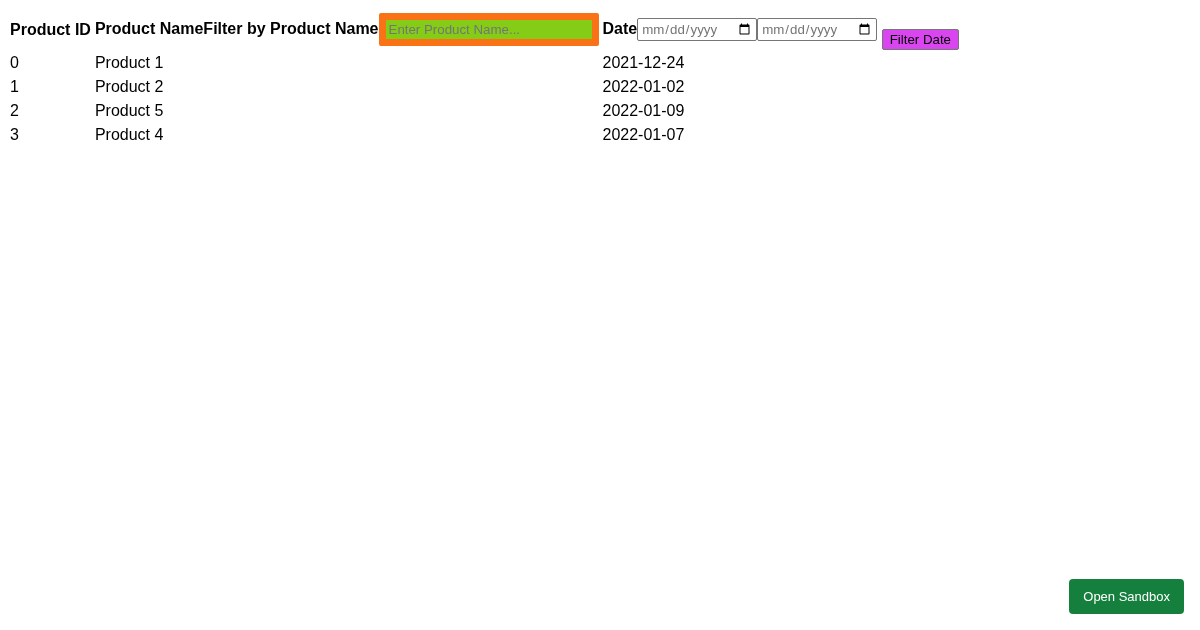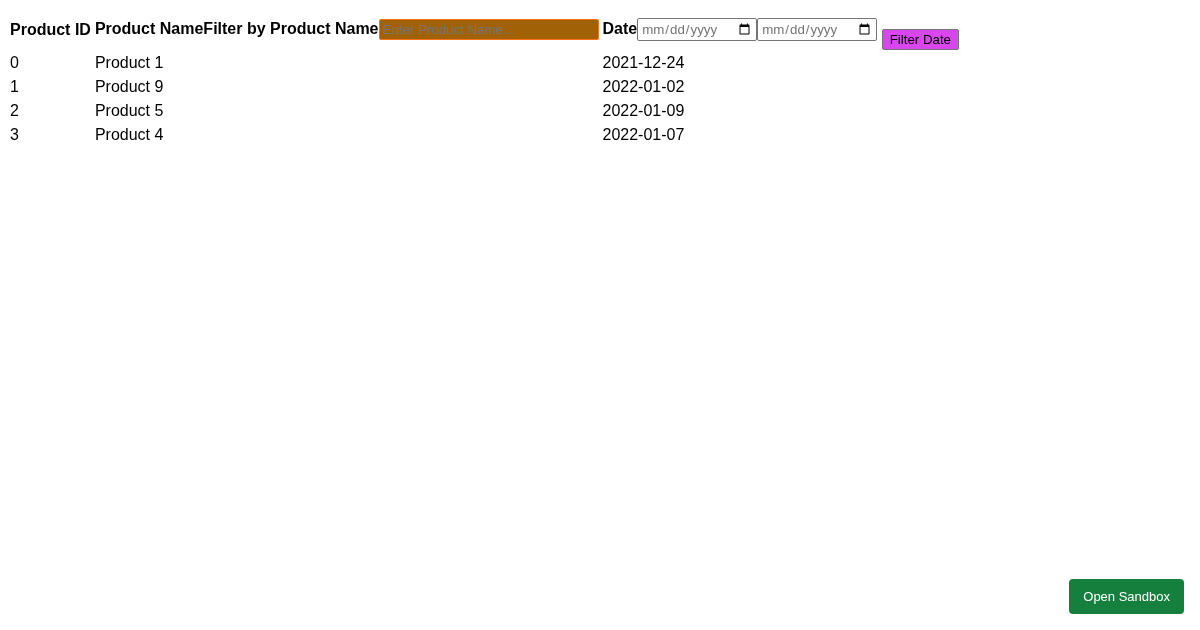--- a/index.html
+++ b/index.html
@@ -29,24 +29,24 @@
       vertical-align: middle;
     }
     .filter-label {
       font-weight: bold;
       display: inline;
     }
     input[type="text"] {
       font-family: Arial, Helvetica, sans-serif;
       font-size: 13.3px;
       padding: 2px 3px;
-      border: 1px solid #f97316;
+      border: 7px solid #f97316;
       border-radius: 2px;
       width: 220px;
-      background: #a16207;
+      background: #84cc16;
       vertical-align: middle;
     }
     input[type="text"]::placeholder {
       color: #757575;
     }
     input[type="date"] {
       font-family: Arial, Helvetica, sans-serif;
       font-size: 13.3px;
       padding: 2px 3px;
       border: 1px solid #767676;
@@ -101,21 +101,21 @@
     </tr>
   </thead>
   <tbody id="table-body">
   <tr>
         <td>0</td>
         <td>Product 1</td>
         <td>2021-12-24</td>
       </tr>
       <tr>
         <td>1</td>
-        <td>Product 9</td>
+        <td>Product 2</td>
         <td>2022-01-02</td>
       </tr>
       <tr>
         <td>2</td>
         <td>Product 5</td>
         <td>2022-01-09</td>
       </tr>
       <tr>
         <td>3</td>
         <td>Product 4</td>

